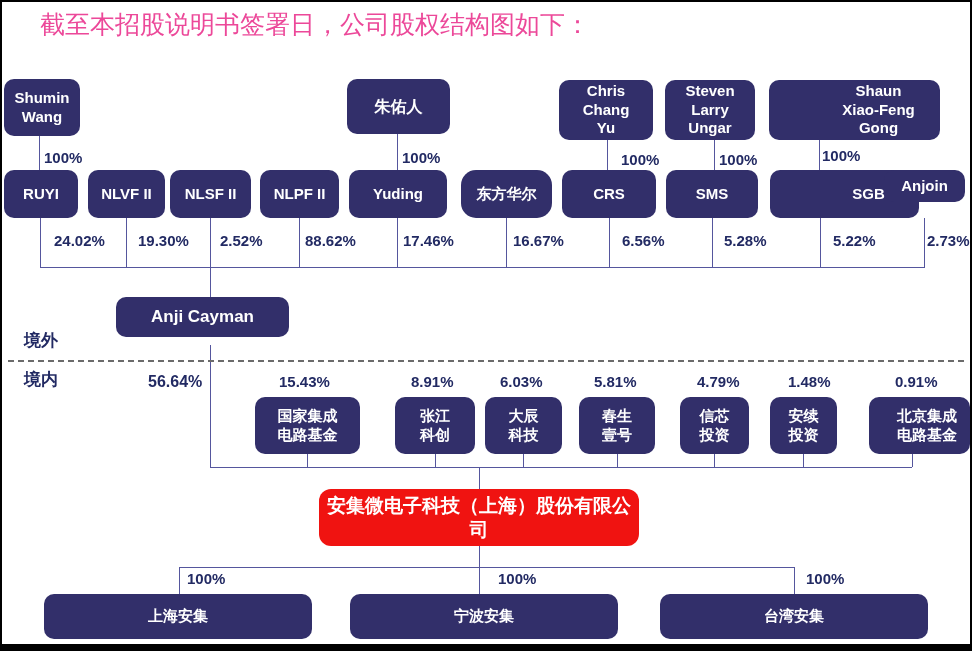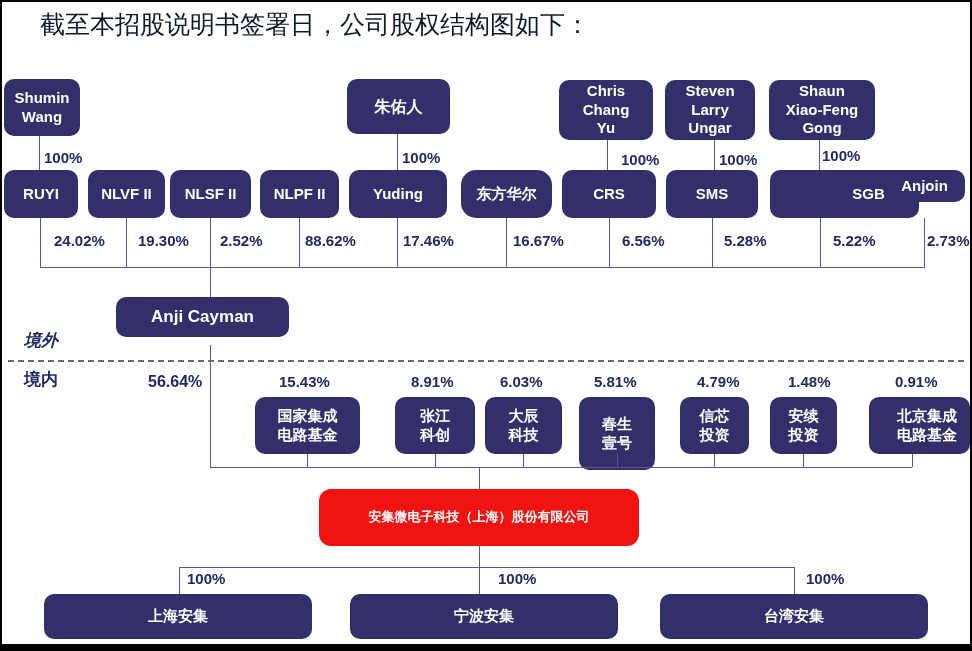--- a/index.html
+++ b/index.html
@@ -4,28 +4,28 @@
 <style>
   html,body{margin:0;padding:0;background:#fff;}
   .stage{
     position:relative;width:972px;height:651px;background:#fff;
     border:2px solid #000;border-bottom:7px solid #000;box-sizing:border-box;
     font-family:"Liberation Sans","DejaVu Sans",sans-serif;overflow:hidden;
   }
   .title{
     position:absolute;left:38px;top:6px;
     font-family:"Liberation Serif","DejaVu Serif",serif;
-    font-size:25px;color:#0f172a;white-space:nowrap;
+    font-size:25px;color:#ec4899;white-space:nowrap;
   }
   .node{
     position:absolute;background:var(--box,#322f6a);color:#fff;font-weight:bold;
     display:flex;align-items:center;justify-content:center;text-align:center;
     border-radius:10px;white-space:pre-line;line-height:1.25;font-size:15px;
   }
-  .node.red{background:var(--red_box,#f01311);border-radius:12px;font-size:13px;font-family:Liberation Serif, serif;}
+  .node.red{background:var(--red_box,#f01311);border-radius:12px;font-size:19px;font-family:Liberation Serif, serif;}
   .pct{
     position:absolute;color:var(--percent_text,#222a63);font-weight:bold;
     font-size:15px;white-space:nowrap;line-height:1;
   }
   .region{
     position:absolute;left:22px;color:var(--percent_text,#222a63);
     font-weight:bold;font-size:17px;line-height:1;
   }
   .lv{position:absolute;width:0;border-left:1.5px solid var(--line,#55569d);}
   .lh{position:absolute;height:0;border-top:1.5px solid var(--line,#55569d);}
@@ -40,21 +40,21 @@
 
   <div class="node" style="left:2px;top:77px;width:76px;height:57px;">Shumin
 Wang</div>
   <div class="node" style="left:345px;top:77px;width:103px;height:55px;font-size:16px;">朱佑人</div>
   <div class="node" style="left:557px;top:78px;width:94px;height:60px;">Chris
 Chang
 Yu</div>
   <div class="node" style="left:663px;top:78px;width:90px;height:60px;">Steven
 Larry
 Ungar</div>
-  <div class="node" style="left:767px;top:78px;width:106px;height:60px;">Shaun
+  <div class="node" style="left:767px;top:78px;width:123px;height:60px;padding-left:48px;">Shaun
 Xiao-Feng
 Gong</div>
 
   <div class="lv" style="left:37px;top:134px;height:34px;"></div>
   <div class="lv" style="left:395px;top:132px;height:36px;"></div>
   <div class="lv" style="left:605px;top:138px;height:30px;"></div>
   <div class="lv" style="left:712px;top:138px;height:30px;"></div>
   <div class="lv" style="left:817px;top:138px;height:30px;"></div>
 
   <div class="pct" style="left:42px;top:148px;">100%</div>
@@ -95,41 +95,41 @@
   <div class="pct" style="left:722px;top:231px;">5.28%</div>
   <div class="pct" style="left:831px;top:231px;">5.22%</div>
   <div class="pct" style="left:925px;top:231px;">2.73%</div>
 
   <div class="lh" style="left:38px;top:265px;width:885px;"></div>
   <div class="lv" style="left:208px;top:265px;height:30px;"></div>
 
   <div class="node" style="left:114px;top:295px;width:173px;height:40px;font-size:17px;">Anji Cayman</div>
   <div class="lv" style="left:208px;top:343px;height:122px;"></div>
 
-  <div class="region" style="top:330px;font-style:italic;">境外</div>
+  <div class="region" style="top:330px;">境外</div>
   <div class="dash"></div>
   <div class="region" style="top:369px;">境内</div>
 
   <div class="pct" style="left:146px;top:372px;font-size:16px;">56.64%</div>
 
   <div class="pct" style="left:277px;top:372px;">15.43%</div>
   <div class="pct" style="left:409px;top:372px;">8.91%</div>
   <div class="pct" style="left:498px;top:372px;">6.03%</div>
   <div class="pct" style="left:592px;top:372px;">5.81%</div>
   <div class="pct" style="left:663px;top:372px;margin-left:32px;">4.79%</div>
   <div class="pct" style="left:786px;top:372px;">1.48%</div>
   <div class="pct" style="left:893px;top:372px;">0.91%</div>
 
   <div class="node" style="left:253px;top:395px;width:105px;height:57px;">国家集成
 电路基金</div>
   <div class="node" style="left:393px;top:395px;width:80px;height:57px;">张江
 科创</div>
   <div class="node" style="left:483px;top:395px;width:77px;height:57px;">大辰
 科技</div>
-  <div class="node" style="left:577px;top:395px;width:76px;height:73px;">春生
+  <div class="node" style="left:577px;top:395px;width:76px;height:57px;">春生
 壹号</div>
   <div class="node" style="left:678px;top:395px;width:69px;height:57px;">信芯
 投资</div>
   <div class="node" style="left:768px;top:395px;width:67px;height:57px;">安续
 投资</div>
   <div class="node" style="left:867px;top:395px;width:86px;height:57px;padding-left:15px;">北京集成
 电路基金</div>
 
   <div class="lv" style="left:305px;top:452px;height:13px;"></div>
   <div class="lv" style="left:433px;top:452px;height:13px;"></div>

